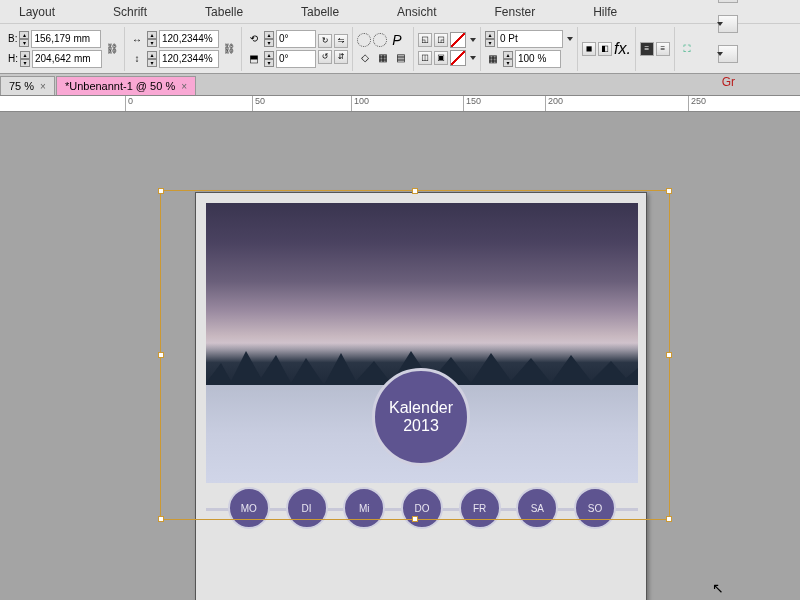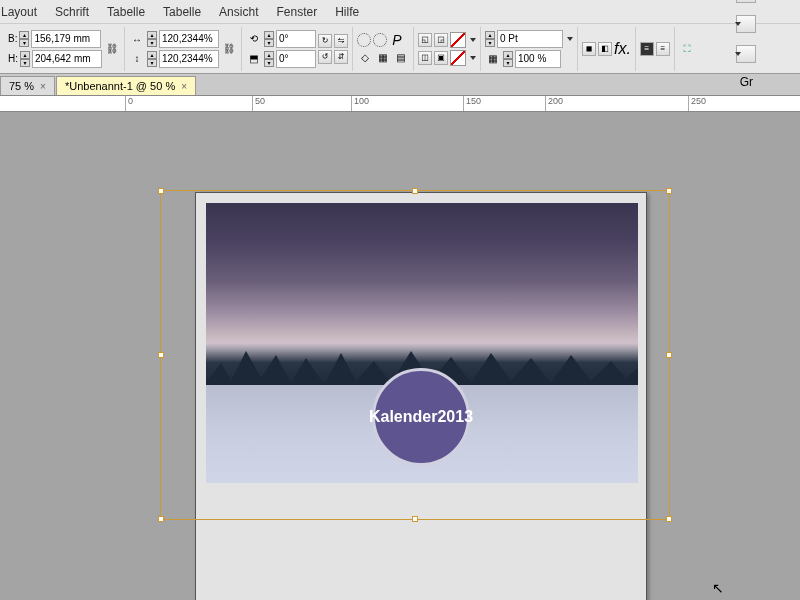--- a/index.html
+++ b/index.html
@@ -1,19 +1,19 @@
 <!DOCTYPE html>
 <html><head>
 <meta charset="utf-8">
 <style>
 * { margin: 0; padding: 0; box-sizing: border-box; font-family: Tahoma, Arial, sans-serif; }
 body { background: #a4a4a4; width: 800px; height: 600px; overflow: hidden; position: relative; }
 
 
-.menubar { background: #e8e8e8; height: 24px; display: flex; align-items: center; padding: 0 1px; font-size: 12px; color: #333; border-bottom: 1px solid #ccc; }
+.menubar { background: #e8e8e8; height: 24px; display: flex; align-items: center; padding: 0 19px; font-size: 12px; color: #333; border-bottom: 1px solid #ccc; gap: 40px; }
 .menubar span { margin-right: 18px; cursor: default; }
 .menubar .right { margin-left: auto; display: flex; align-items: center; gap: 12px; flex-direction: column; }
 .menubar .br-badge { background: #555; color: #fff; font-size: 9px; padding: 2px 4px; font-weight: bold; }
 .menubar .zoom-sel { font-size: 11px; }
 .icon-btn { width: 20px; height: 18px; border: 1px solid #aaa; background: linear-gradient(#fafafa,#e0e0e0); display: inline-flex; align-items: center; justify-content: center; }
 .drop-arrow { width: 0; height: 0; border-left: 3px solid transparent; border-right: 3px solid transparent; border-top: 4px solid #333; margin-left: 2px; }
 
 
 .toolbar { background: #e8e8e8; height: 50px; border-bottom: 1px solid #999; display: flex; align-items: center; padding: 2px 4px; font-size: 10px; }
 .tool-group { display: flex; flex-direction: row; gap: 2px; padding: 0 4px; border-right: 1px solid #ccc; height: 44px; align-items: center; }
@@ -24,21 +24,21 @@
 .tiny-btn { width: 14px; height: 14px; border: 1px solid #aaa; background: linear-gradient(#fafafa,#ddd); display: inline-flex; align-items: center; justify-content: center; font-size: 8px; }
 .stepper { display: flex; flex-direction: column; }
 .stepper span { width: 10px; height: 8px; border: 1px solid #888; background: #ddd; font-size: 6px; text-align: center; line-height: 6px; }
 
 
 .dotted-circle { width: 14px; height: 14px; border: 1px dotted #555; border-radius: 50%; }
 
 
 .tabbar { background: #c9c9c9; height: 22px; display: flex; align-items: end; font-size: 11px; border-bottom: 1px solid #888; }
 .tab { background: #ddd; padding: 3px 8px; border: 1px solid #999; border-bottom: none; margin-right: 1px; display: flex; align-items: center; gap: 6px; }
-.tab.active { background: #fef9c3; }
+.tab.active { background: #f9a8d4; }
 .tab .close-x { font-size: 10px; color: #666; }
 
 
 .ruler { background: #fff; height: 16px; position: relative; border-bottom: 1px solid #888; font-size: 9px; color: #666; overflow: hidden; }
 .ruler-tick { position: absolute; border-left: 1px solid #aaa; height: 100%; top: 0; padding-left: 2px; }
 
 
 .canvas-area { position: absolute; left: 0; top: 112px; width: 800px; height: 488px; background: #a4a4a4; }
 
 
@@ -57,21 +57,21 @@
 .sel-handle.rm { right: -3px; top: 50%; margin-top: -3px; }
 
 
 .winter-img { position: absolute; left: 10px; top: 10px; width: 432px; height: 280px; overflow: hidden; }
 .sky { position: absolute; width: 100%; height: 70%; background: linear-gradient(180deg, #3a3550 0%, #4a4260 20%, #6a5f7a 40%, #9a8aa0 55%, #c8b8c0 68%, #d8cdd8 75%); }
 .trees { position: absolute; width: 100%; height: 35%; top: 50%; background: linear-gradient(180deg, transparent 0%, #2a3545 20%, #1a2535 50%, #3a4555 100%); }
 .tree-silhouette { position: absolute; bottom: 0; width: 100%; height: 100%; }
 .snow { position: absolute; width: 100%; height: 35%; bottom: 0; background: linear-gradient(180deg, #b8bed0 0%, #c8cde0 50%, #d0d5e8 100%); }
 
 
-.main-circle { position: absolute; left: 50%; top: 175px; width: 98px; height: 98px; margin-left: -49px; border-radius: 50%; background: #5e5490; border: 3px solid #d0d0e0; display: flex; flex-direction: row; align-items: center; justify-content: center; color: #fff; font-size: 16px; font-weight: 700; }
+.main-circle { position: absolute; left: 50%; top: 175px; width: 98px; height: 98px; margin-left: -49px; border-radius: 50%; background: #5e5490; border: 3px solid #d0d0e0; display: flex; flex-direction: column; align-items: center; justify-content: center; color: #fff; font-size: 16px; font-weight: 400; }
 
 
 .day-strip { position: absolute; left: 10px; top: 290px; width: 432px; height: 50px; }
 .day-line { position: absolute; top: 50%; width: 100%; height: 3px; background: #c8c8d8; }
 .day-circles { display: flex; justify-content: space-around; align-items: center; height: 100%; position: relative; padding: 0 14px; }
 .day-circle { width: 42px; height: 42px; border-radius: 50%; background: #5e5490; border: 2px solid #d0d0e0; display: flex; align-items: center; justify-content: center; color: #e8e5f0; font-size: 10px; }
 
 
 .cursor-ptr { position: absolute; left: 712px; top: 468px; font-size: 14px; color: #000; }
 
@@ -93,21 +93,21 @@
     <span class="zoom-sel"><span>50 %</span> <span class="drop-arrow"></span></span>
     <span class="icon-btn">
         <span class="drop-arrow"></span>
       </span>
     <span class="icon-btn">
         <span class="drop-arrow"></span>
       </span>
     <span class="icon-btn">
         <span class="drop-arrow"></span>
       </span>
-    <span style="color:#000000">Gr</span>
+    <span style="color:#b91c1c">Gr</span>
   </div>
 </div>
 
 <div class="toolbar">
   <div class="tool-group">
     <div class="tool-col">
       <div class="tool-row">
         <span>B:</span>
         <div class="stepper">
             <span>▴</span>
@@ -278,20 +278,32 @@
         </svg>
       </div>
       <div class="snow"></div>
     </div>
 
     <div class="main-circle">
       <div>Kalender</div>
       <div>2013</div>
     </div>
 
+    <div class="day-strip">
+      <div class="day-line"></div>
+      <div class="day-circles">
+        <div class="day-circle">MO</div>
+        <div class="day-circle">DI</div>
+        <div class="day-circle">Mi</div>
+        <div class="day-circle">DO</div>
+        <div class="day-circle">FR</div>
+        <div class="day-circle">SA</div>
+        <div class="day-circle">SO</div>
+      </div>
+    </div>
   </div>
 
   <div class="sel-frame">
     <div class="sel-handle tl"></div>
     <div class="sel-handle tm"></div>
     <div class="sel-handle tr"></div>
     <div class="sel-handle lm"></div>
     <div class="sel-handle rm"></div>
     <div class="sel-handle bl"></div>
     <div class="sel-handle bm"></div>

